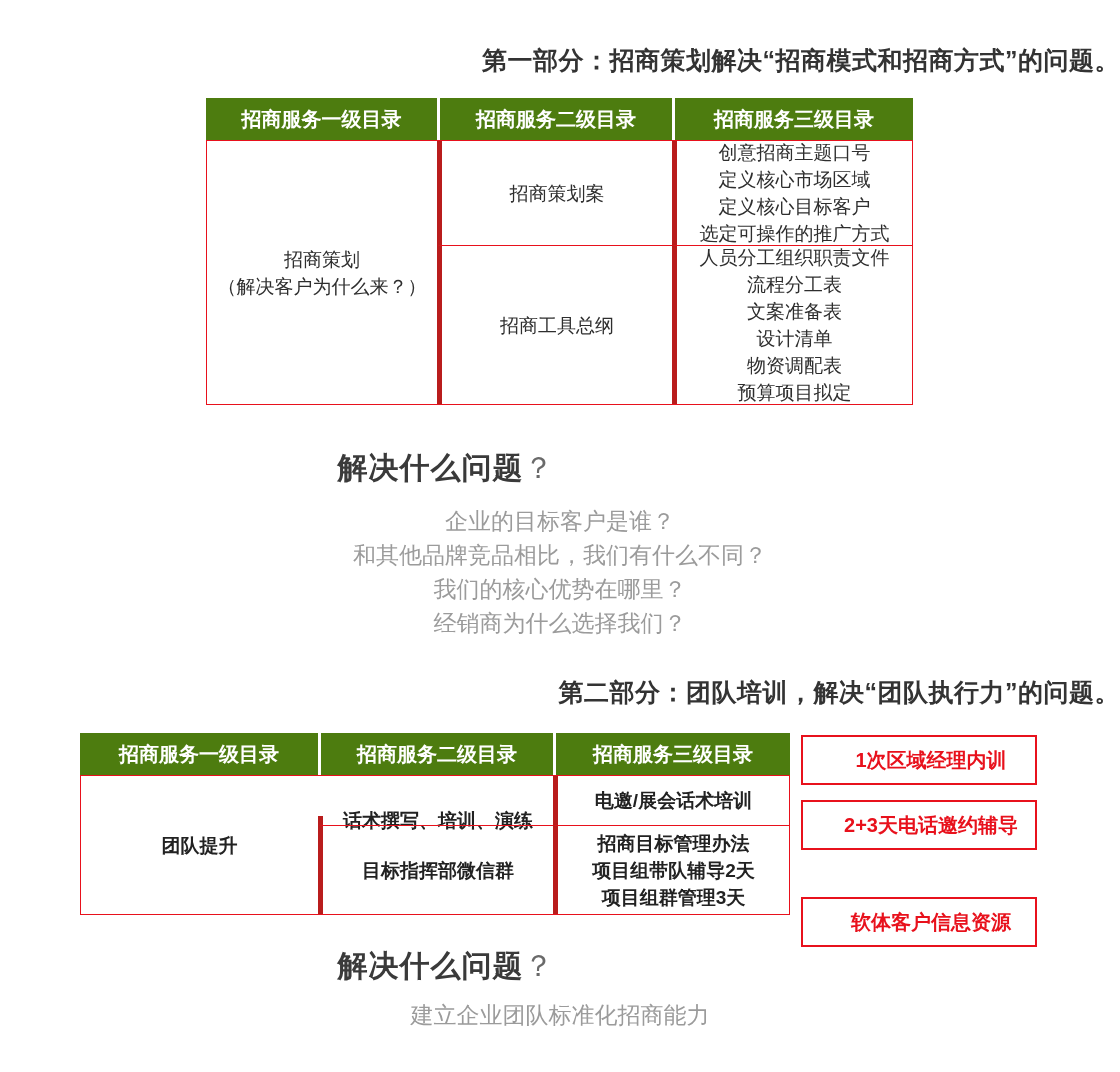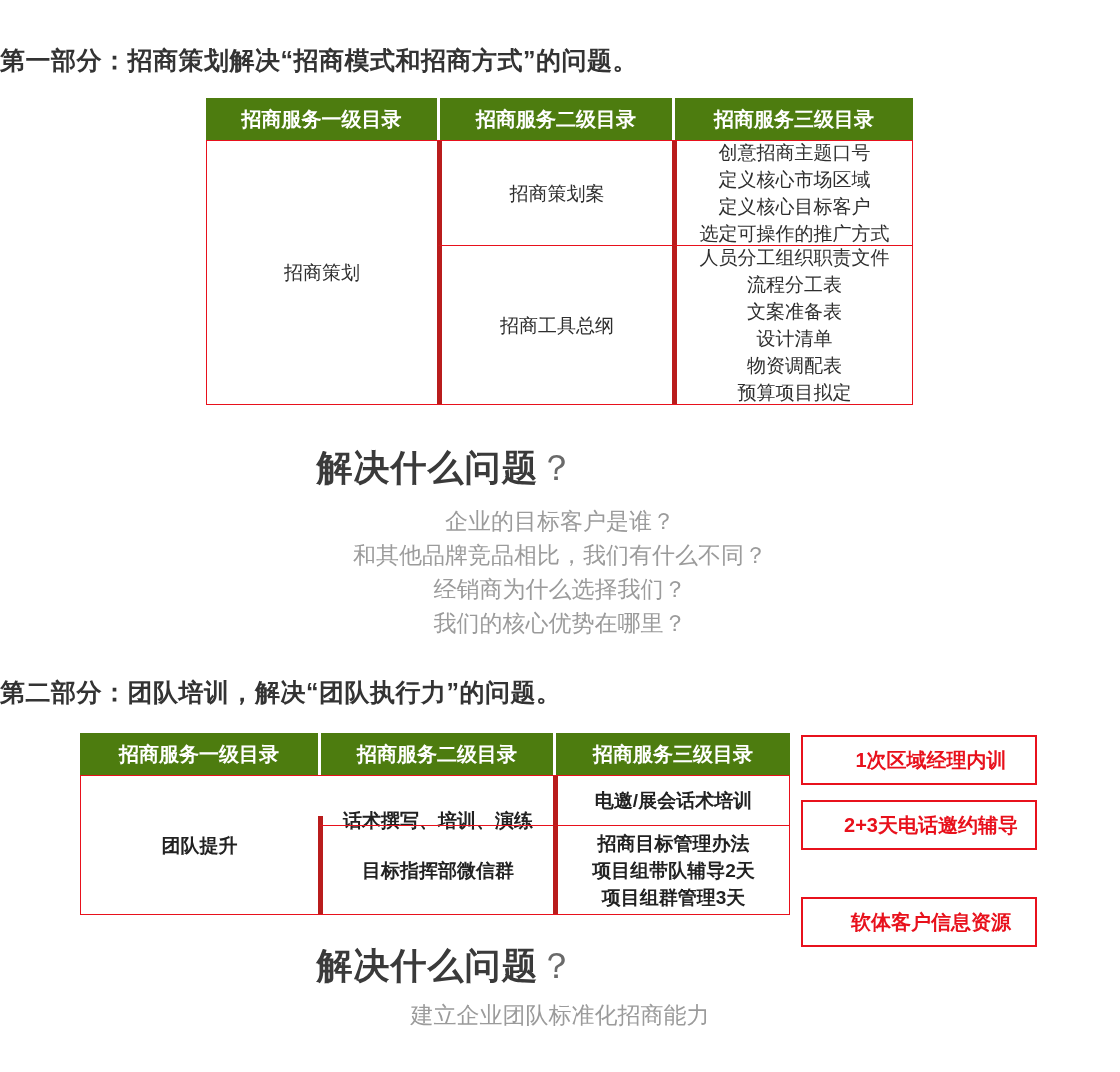--- a/index.html
+++ b/index.html
@@ -5,21 +5,21 @@
   html,body { margin:0; padding:0; background:#ffffff; }
   body { font-family:"Liberation Sans","DejaVu Sans",sans-serif; }
   .page {
     position:relative; width:1120px; height:1072px; margin:0 auto;
     background:#ffffff; overflow:hidden; color:#333;
   }
   .abs { position:absolute; }
 
   
   .sec-title {
-    left:0; width:1120px; text-align:left;
+    left:0; width:1120px; text-align:right;
     font-size:25px; font-weight:bold; color:#333333; line-height:38px;
     letter-spacing:0.5px;
   }
   #title1 { top:41px; }
   #title2 { top:673px; }
 
   
   .tbl { box-sizing:border-box; }
   .thead { display:flex; }
   .th {
@@ -69,21 +69,21 @@
     border:2px solid #e8111c; color:#e8111c; font-size:20px; font-weight:bold;
     display:flex; align-items:center; justify-content:center; text-align:left;padding-left:24px;
   }
   #side-box-0 { top:735px; }
   #side-box-1 { top:800px; }
   #side-box-2 { top:865px;margin-top:32px; }
 
   
   .q-heading {
     left:0; width:892px; text-align:center;
-    font-size:36px; font-weight:800; color:#3a3a3a; line-height:48px;
+    font-size:30px; font-weight:800; color:#3a3a3a; line-height:48px;
     letter-spacing:1px;
   }
   .q-heading .qmark { font-weight:400; color:#6a6a6a; }
   #q-heading-1 { top:444px; }
   #q-heading-2 { top:942px; }
 
   
   .gray-lines {
     left:0; width:1120px; text-align:center;
     font-size:23px; color:#9b9b9b; line-height:34px; font-weight:400;
@@ -100,20 +100,21 @@
 
   <div class="abs tbl" id="table1">
     <div class="thead">
       <div class="th">招商服务一级目录</div>
       <div class="th">招商服务二级目录</div>
       <div class="th">招商服务三级目录</div>
     </div>
     <div class="tbody">
       <div class="cell" id="t1-level1">
           <div>招商策划</div>
+          <div>（解决客户为什么来？）</div>
         </div>
       <div class="cell bl" style="grid-column:2; grid-row:1;">招商策划案</div>
       <div class="cell bl" style="grid-column:3; grid-row:1;">
           <div>创意招商主题口号</div>
           <div>定义核心市场区域</div>
           <div>定义核心目标客户</div>
           <div>选定可操作的推广方式</div>
         </div>
       <div class="cell bl bt" style="grid-column:2; grid-row:2;">招商工具总纲</div>
       <div class="cell bl bt" style="grid-column:3; grid-row:2;">
@@ -127,22 +128,22 @@
     </div>
   </div>
 
   <div class="abs q-heading" id="q-heading-1">
     <span>解决什么问题</span><span class="qmark">？</span>
   </div>
 
   <div class="abs gray-lines" id="questions-1">
       <div>企业的目标客户是谁？</div>
       <div>和其他品牌竞品相比，我们有什么不同？</div>
+      <div>我们的核心优势在哪里？</div>
       <div>经销商为什么选择我们？</div>
-      <div>我们的核心优势在哪里？</div>
     </div>
 
   <div class="abs sec-title" id="title2">第二部分：团队培训，解决“团队执行力”的问题。</div>
 
   <div class="abs tbl" id="table2">
     <div class="thead">
       <div class="th">招商服务一级目录</div>
       <div class="th">招商服务二级目录</div>
       <div class="th">招商服务三级目录</div>
     </div>

